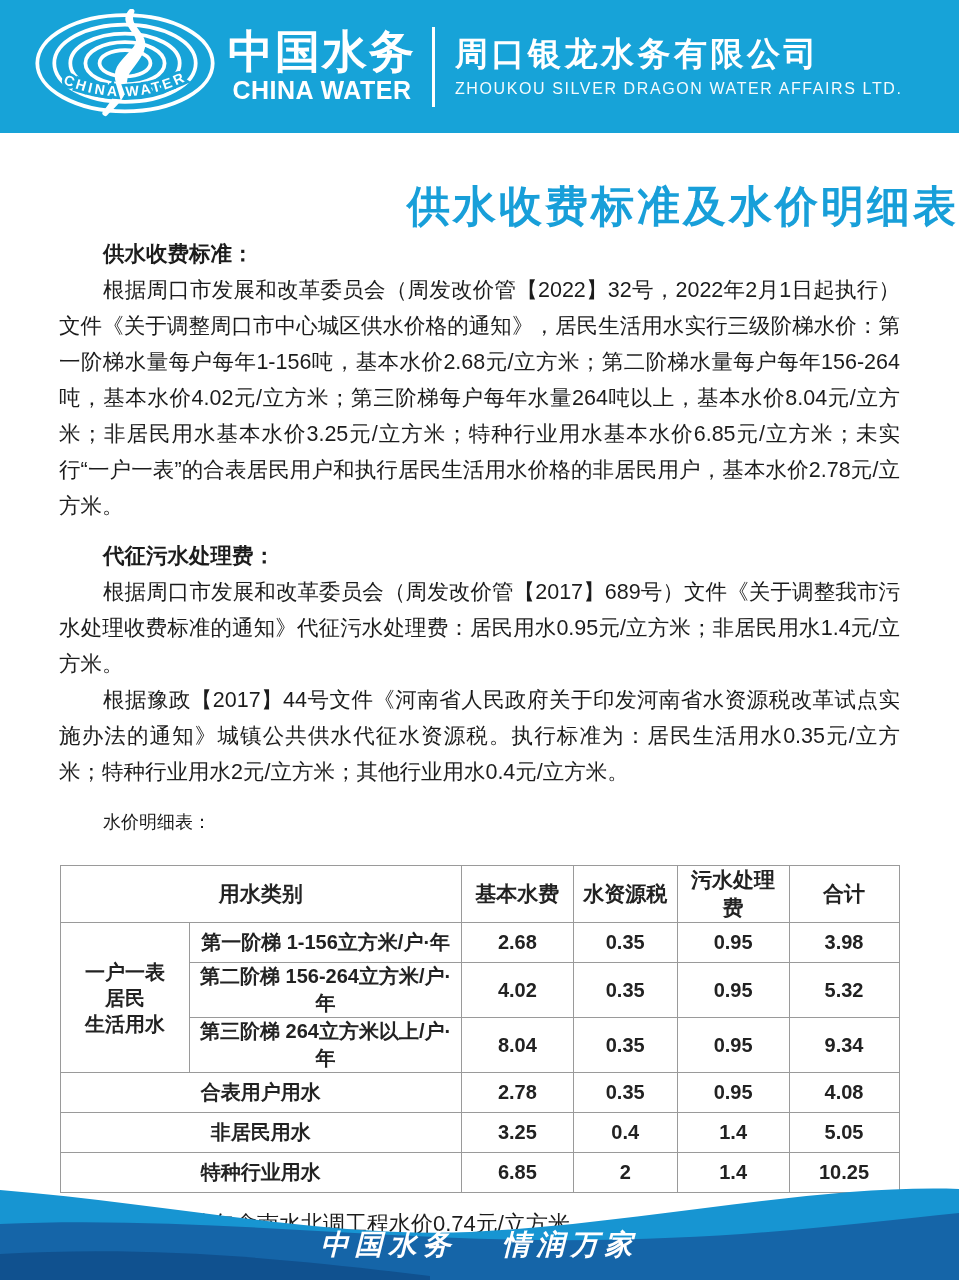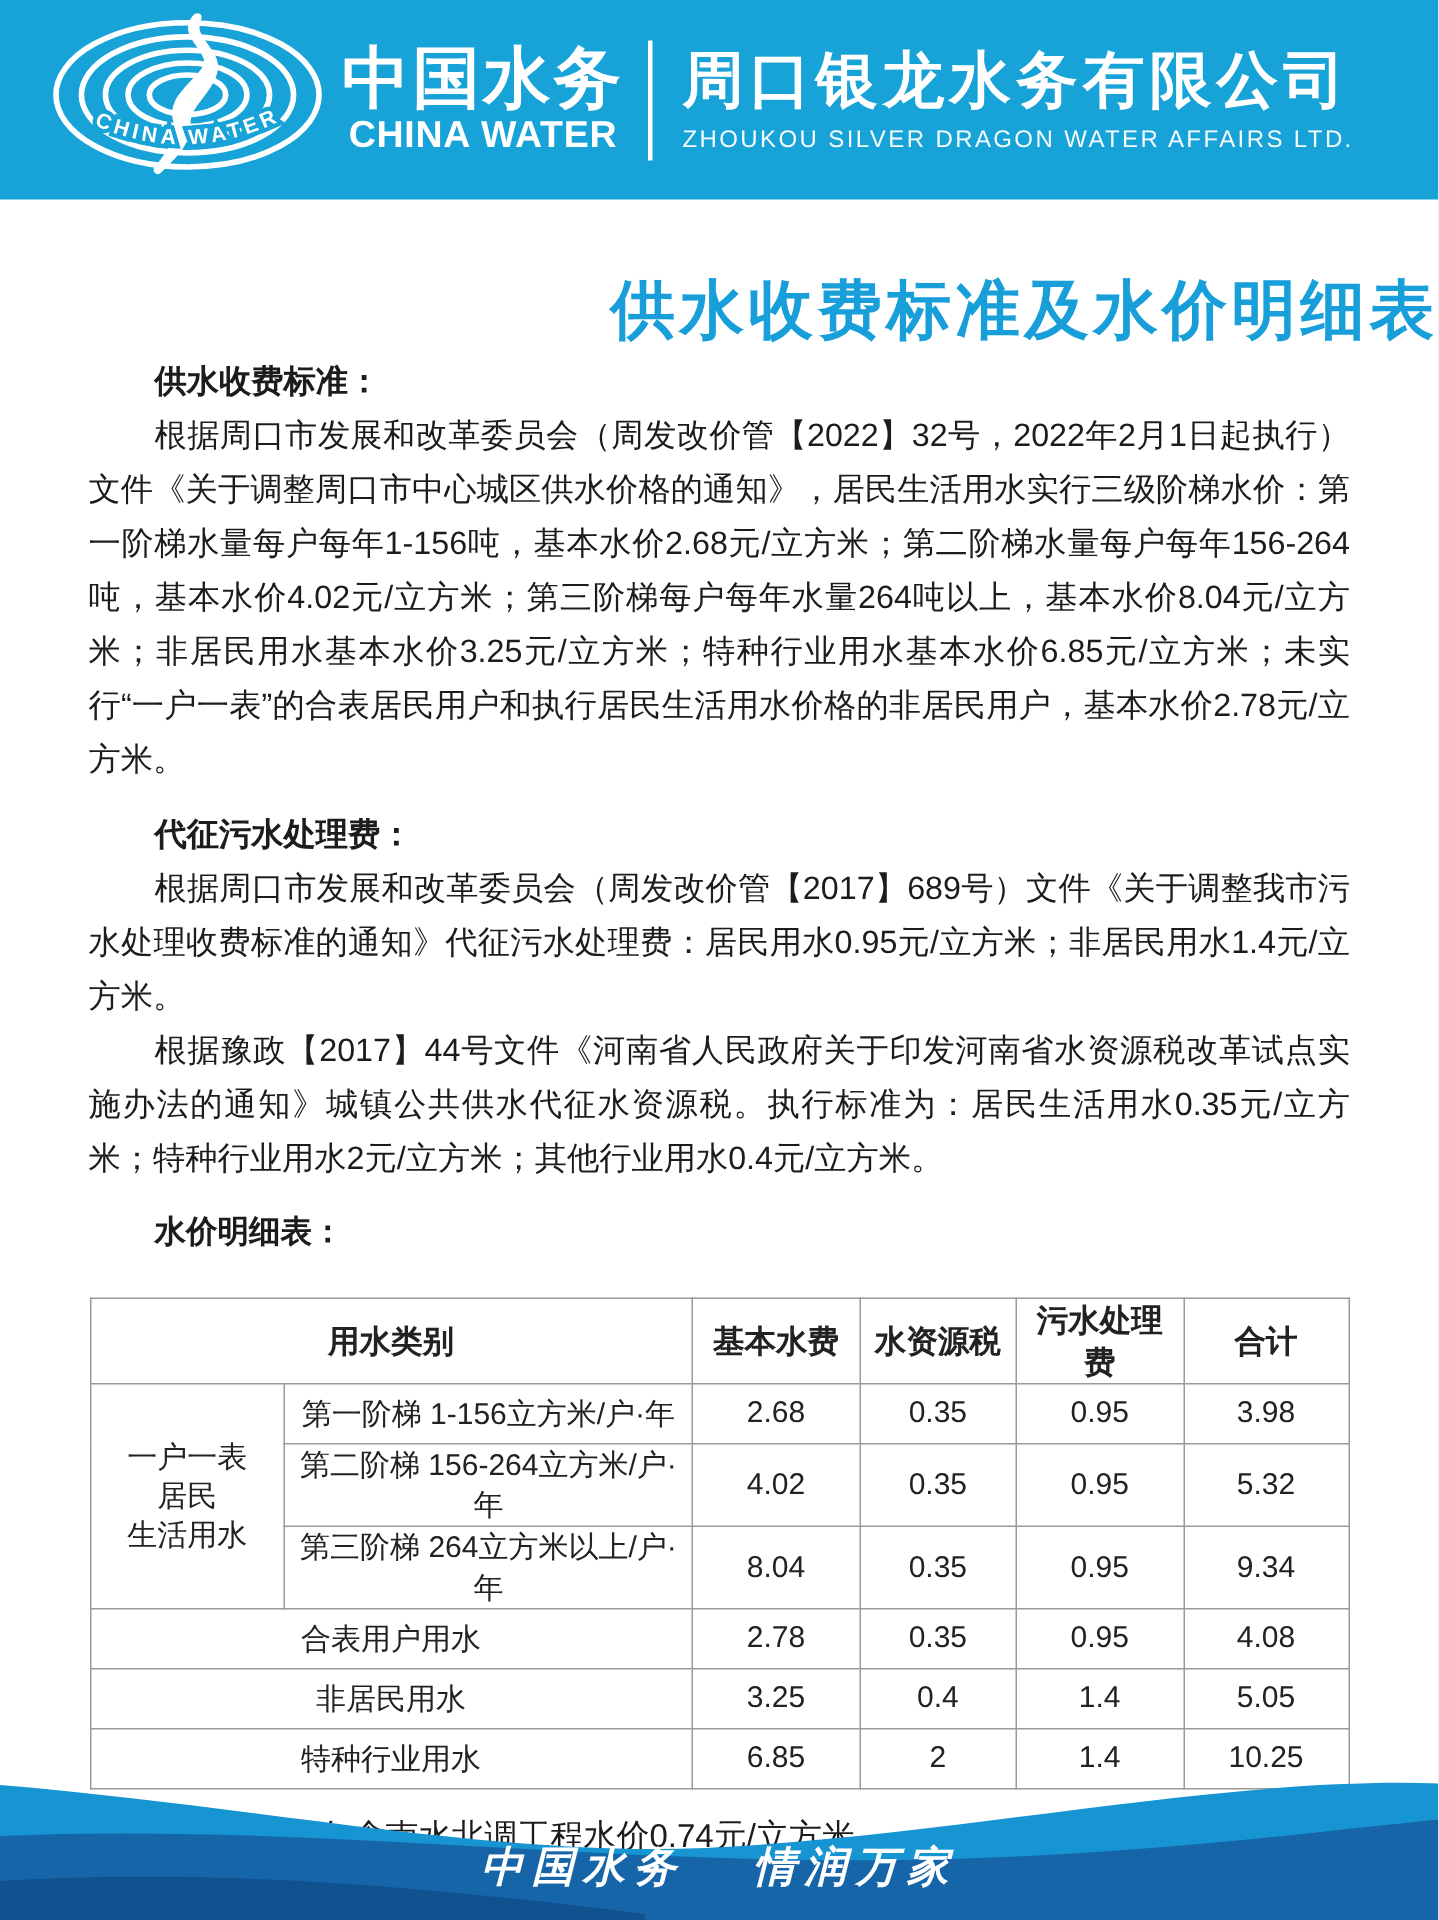--- a/index.html
+++ b/index.html
@@ -15,21 +15,21 @@
   .header {
     height:133px; background:#17a3d8;
     display:flex; align-items:center; padding:0 20px 0 26px;
   }
   .logo-wrap { flex:0 0 auto; width:198px; height:116px; }
   .brand { flex:0 0 auto; color:#fff; text-align:center; margin-left:4px; }
   .brand-cn { font-size:45px; font-weight:bold; letter-spacing:2px; line-height:1.08; white-space:nowrap; }
   .brand-en { font-size:25px; font-weight:bold; letter-spacing:0.5px; line-height:1.1; white-space:nowrap; }
   .header-divider { flex:0 0 auto; width:3px; height:80px; background:#fff; margin:0 20px 0 16px; }
   .company { flex:1 1 auto; color:#fff; overflow:hidden; }
-  .company-cn { font-size:41px; font-weight:bold; letter-spacing:3.5px; line-height:1.15; white-space:nowrap; }
+  .company-cn { font-size:33px; font-weight:bold; letter-spacing:3.5px; line-height:1.15; white-space:nowrap; }
   .company-en { font-size:16px; letter-spacing:1.6px; margin-top:7px; color:rgba(255,255,255,0.96); white-space:nowrap; }
 
   
   .doc-title {
     margin-top:45px; text-align:right;
     font-size:43px; font-weight:bold; letter-spacing:3px;
     color:#189fd9;
   }
 
   
@@ -40,32 +40,32 @@
   }
   .sec-heading.tight { margin-top:14px; }
   .para {
     font-size:21.5px; line-height:36px; text-indent:44px;
     text-align:justify; color:#1c1c1c;
   }
 
   
   .table-heading {
     margin-top:14px; padding-left:44px;
-    font-size:21px; font-weight:bold; line-height:36px;
+    font-size:18px; font-weight:normal; line-height:36px;
   }
   table.price {
     width:840px; margin:25px auto 0; border-collapse:collapse;
     font-size:20px; color:#222;
   }
   table.price th, table.price td {
     border:1px solid #9a9a9a; text-align:center; vertical-align:middle;
     font-weight:normal; padding:0 4px;
   }
   table.price th { height:46px; font-weight:bold; font-size:21px; }
-  table.price td { height:40px; }
+  table.price td { height:40px;font-weight:bold; }
   td.group-cell { white-space:pre-line; line-height:26px; font-size:20px; }
 
   
   .notes { margin:12px 0 0 59px; font-size:22px; line-height:37px; color:#1c1c1c; }
   .notes .gap { display:inline-block; width:64px; }
 
   
   .footer { position:absolute; left:0; bottom:0; width:959px; height:100px; }
   .footer svg.waves { position:absolute; left:0; bottom:0; width:959px; height:100px; display:block; }
   .slogan {

